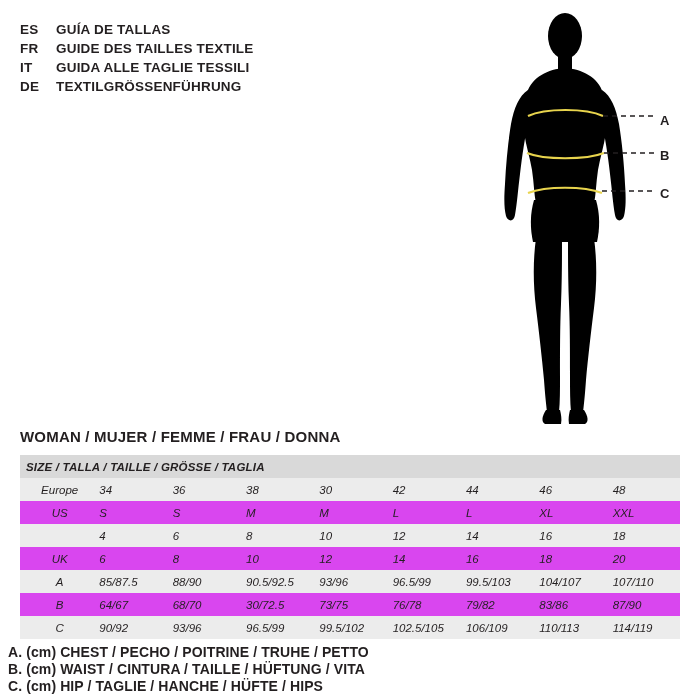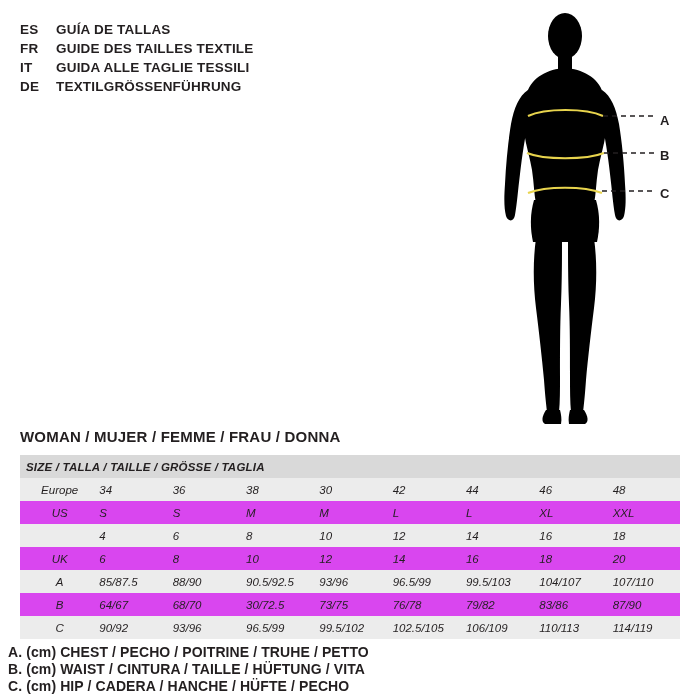--- a/index.html
+++ b/index.html
@@ -331,16 +331,16 @@
           <td class="col-v">110/113</td>
           <td class="col-v">114/119</td>
         </tr>
       </tbody>
     </table>
   </div>
 
   <div class="footnotes">
     <div>A. (cm) CHEST / PECHO / POITRINE / TRUHE / PETTO</div>
     <div>B. (cm) WAIST / CINTURA / TAILLE / HÜFTUNG / VITA</div>
-    <div>C. (cm) HIP / CADERA / HANCHE / HÜFTE / PECHO</div>
+    <div>C. (cm) HIP / TAGLIE / HANCHE / HÜFTE / HIPS</div>
   </div>
 
 </div>
 
 </body></html>

